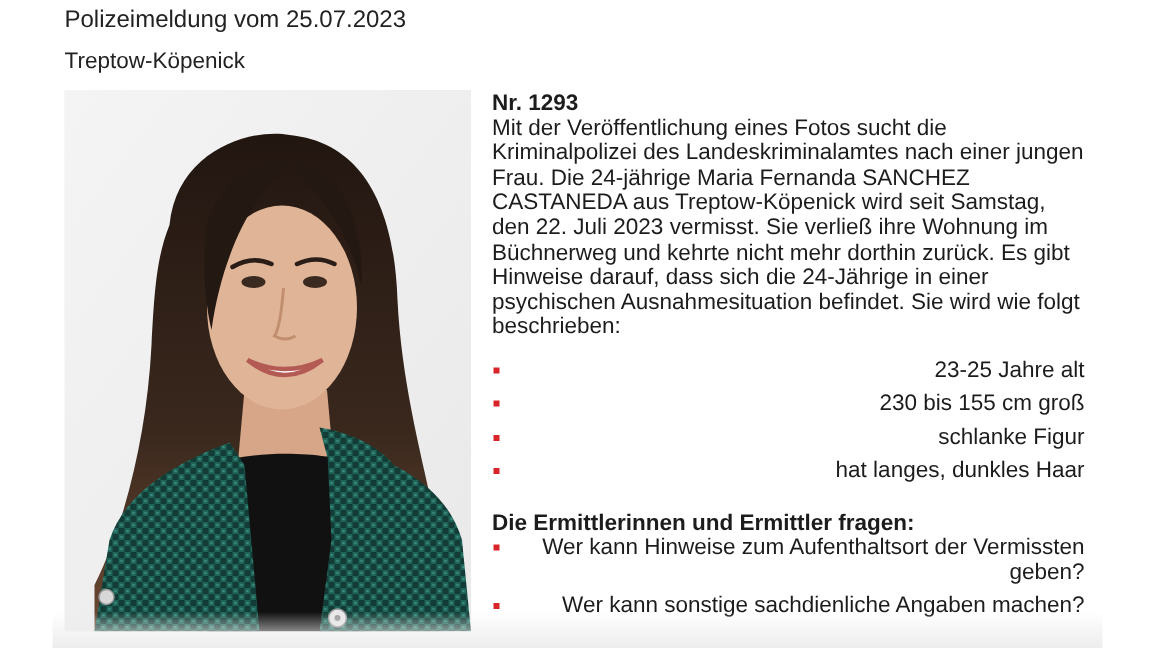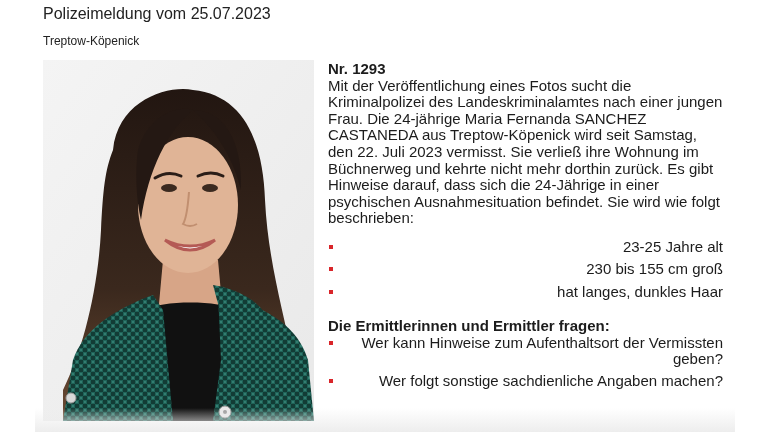--- a/index.html
+++ b/index.html
@@ -8,21 +8,21 @@
       background: #ffffff;
       font-family: "Liberation Sans", sans-serif;
       color: #1a1a1a;
     }
     .header-date {
       position: absolute; left: 43px; top: 6px;
       font-size: 16px; line-height: 16px; color: #222;
     }
     .header-district {
       position: absolute; left: 43px; top: 33px;
-      font-size: 12px; line-height: 16px; color: #222;
+      font-size: 15px; line-height: 16px; color: #222;
     }
     .photo {
       position: absolute; left: 43px; top: 60px;
       width: 271px; height: 361px; overflow: hidden;
       background: #f1f1f1;
     }
     .photo svg { display: block; }
     .content {
       position: absolute; left: 328px; top: 61px; width: 395px;
       font-size: 15px; line-height: 16.6px; color: #1c1c1c;
@@ -108,23 +108,24 @@
   </svg>
 </div>
 
 <div class="content">
   <p class="nr">Nr. 1293</p>
   <p class="lead">Mit der Veröffentlichung eines Fotos sucht die Kriminalpolizei des Landeskriminalamtes nach einer jungen Frau. Die 24-jährige Maria Fernanda SANCHEZ CASTANEDA aus Treptow-Köpenick wird seit Samstag, den 22. Juli 2023 vermisst. Sie verließ ihre Wohnung im Büchnerweg und kehrte nicht mehr dorthin zurück. Es gibt Hinweise darauf, dass sich die 24-Jährige in einer psychischen Ausnahmesituation befindet. Sie wird wie folgt beschrieben:</p>
 
   <ul class="desc">
     <li><span class="bullet"></span><span>23-25 Jahre alt</span></li>
     <li><span class="bullet"></span><span>230 bis 155 cm groß</span></li>
+    <li><span class="bullet"></span><span>schlanke Figur</span></li>
     <li><span class="bullet"></span><span>hat langes, dunkles Haar</span></li>
   </ul>
 
   <p class="section-heading">Die Ermittlerinnen und Ermittler fragen:</p>
   <ul class="questions">
     <li><span class="bullet"></span><span>Wer kann Hinweise zum Aufenthaltsort der Vermissten geben?</span></li>
-    <li><span class="bullet"></span><span>Wer folgt sonstige sachdienliche Angaben machen?</span></li>
+    <li><span class="bullet"></span><span>Wer kann sonstige sachdienliche Angaben machen?</span></li>
   </ul>
 </div>
 
 <div class="bottom-fade"></div>
 
 </body></html>

